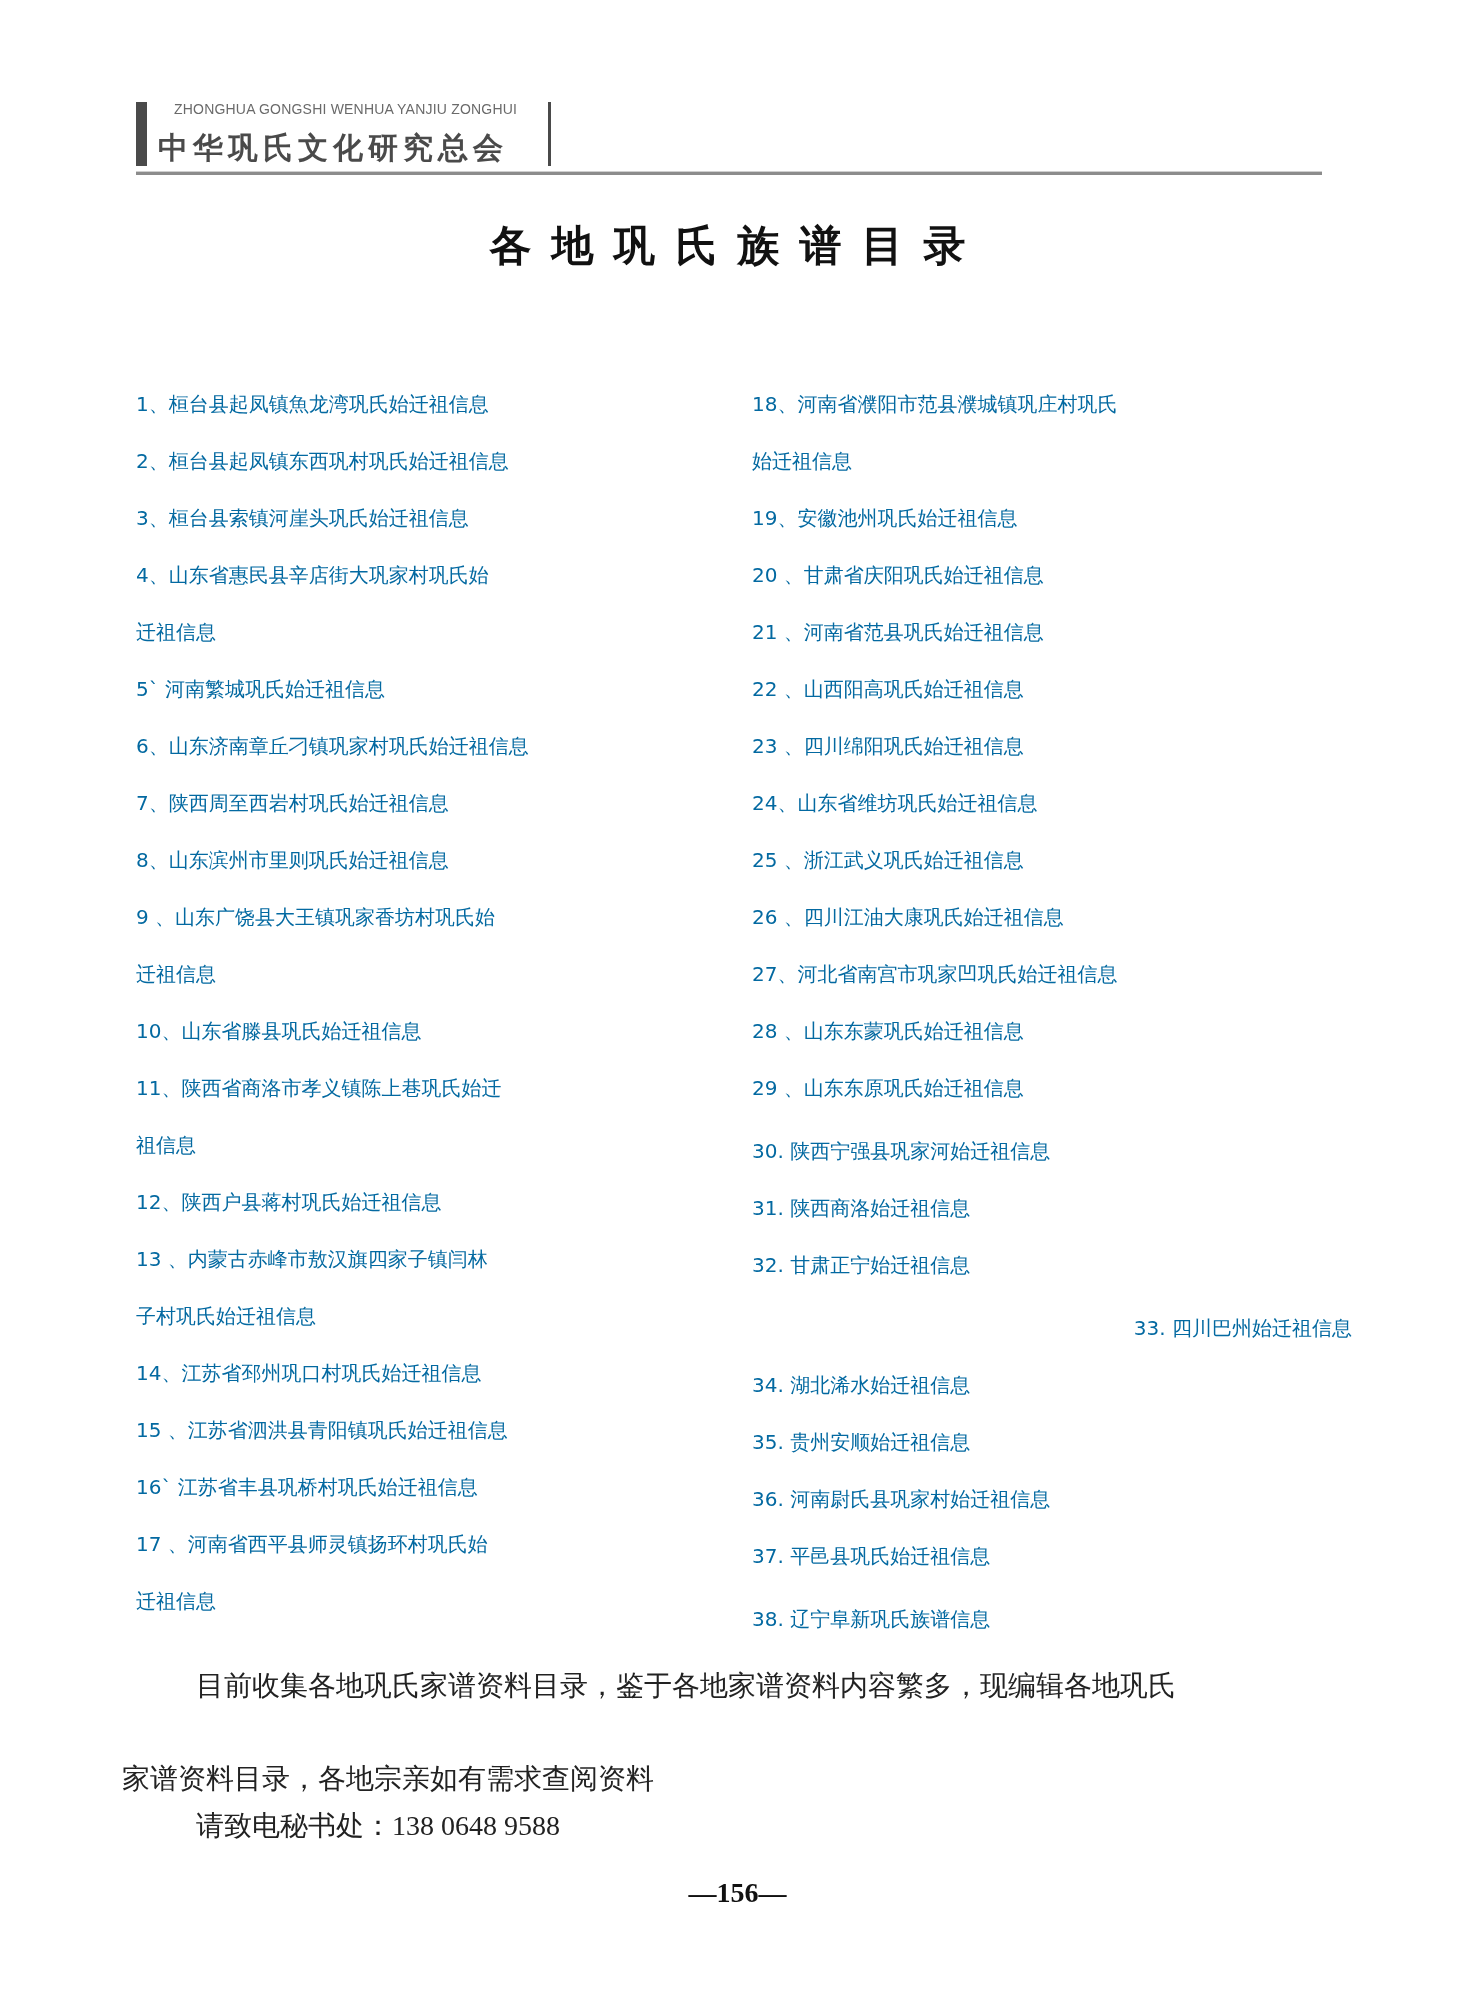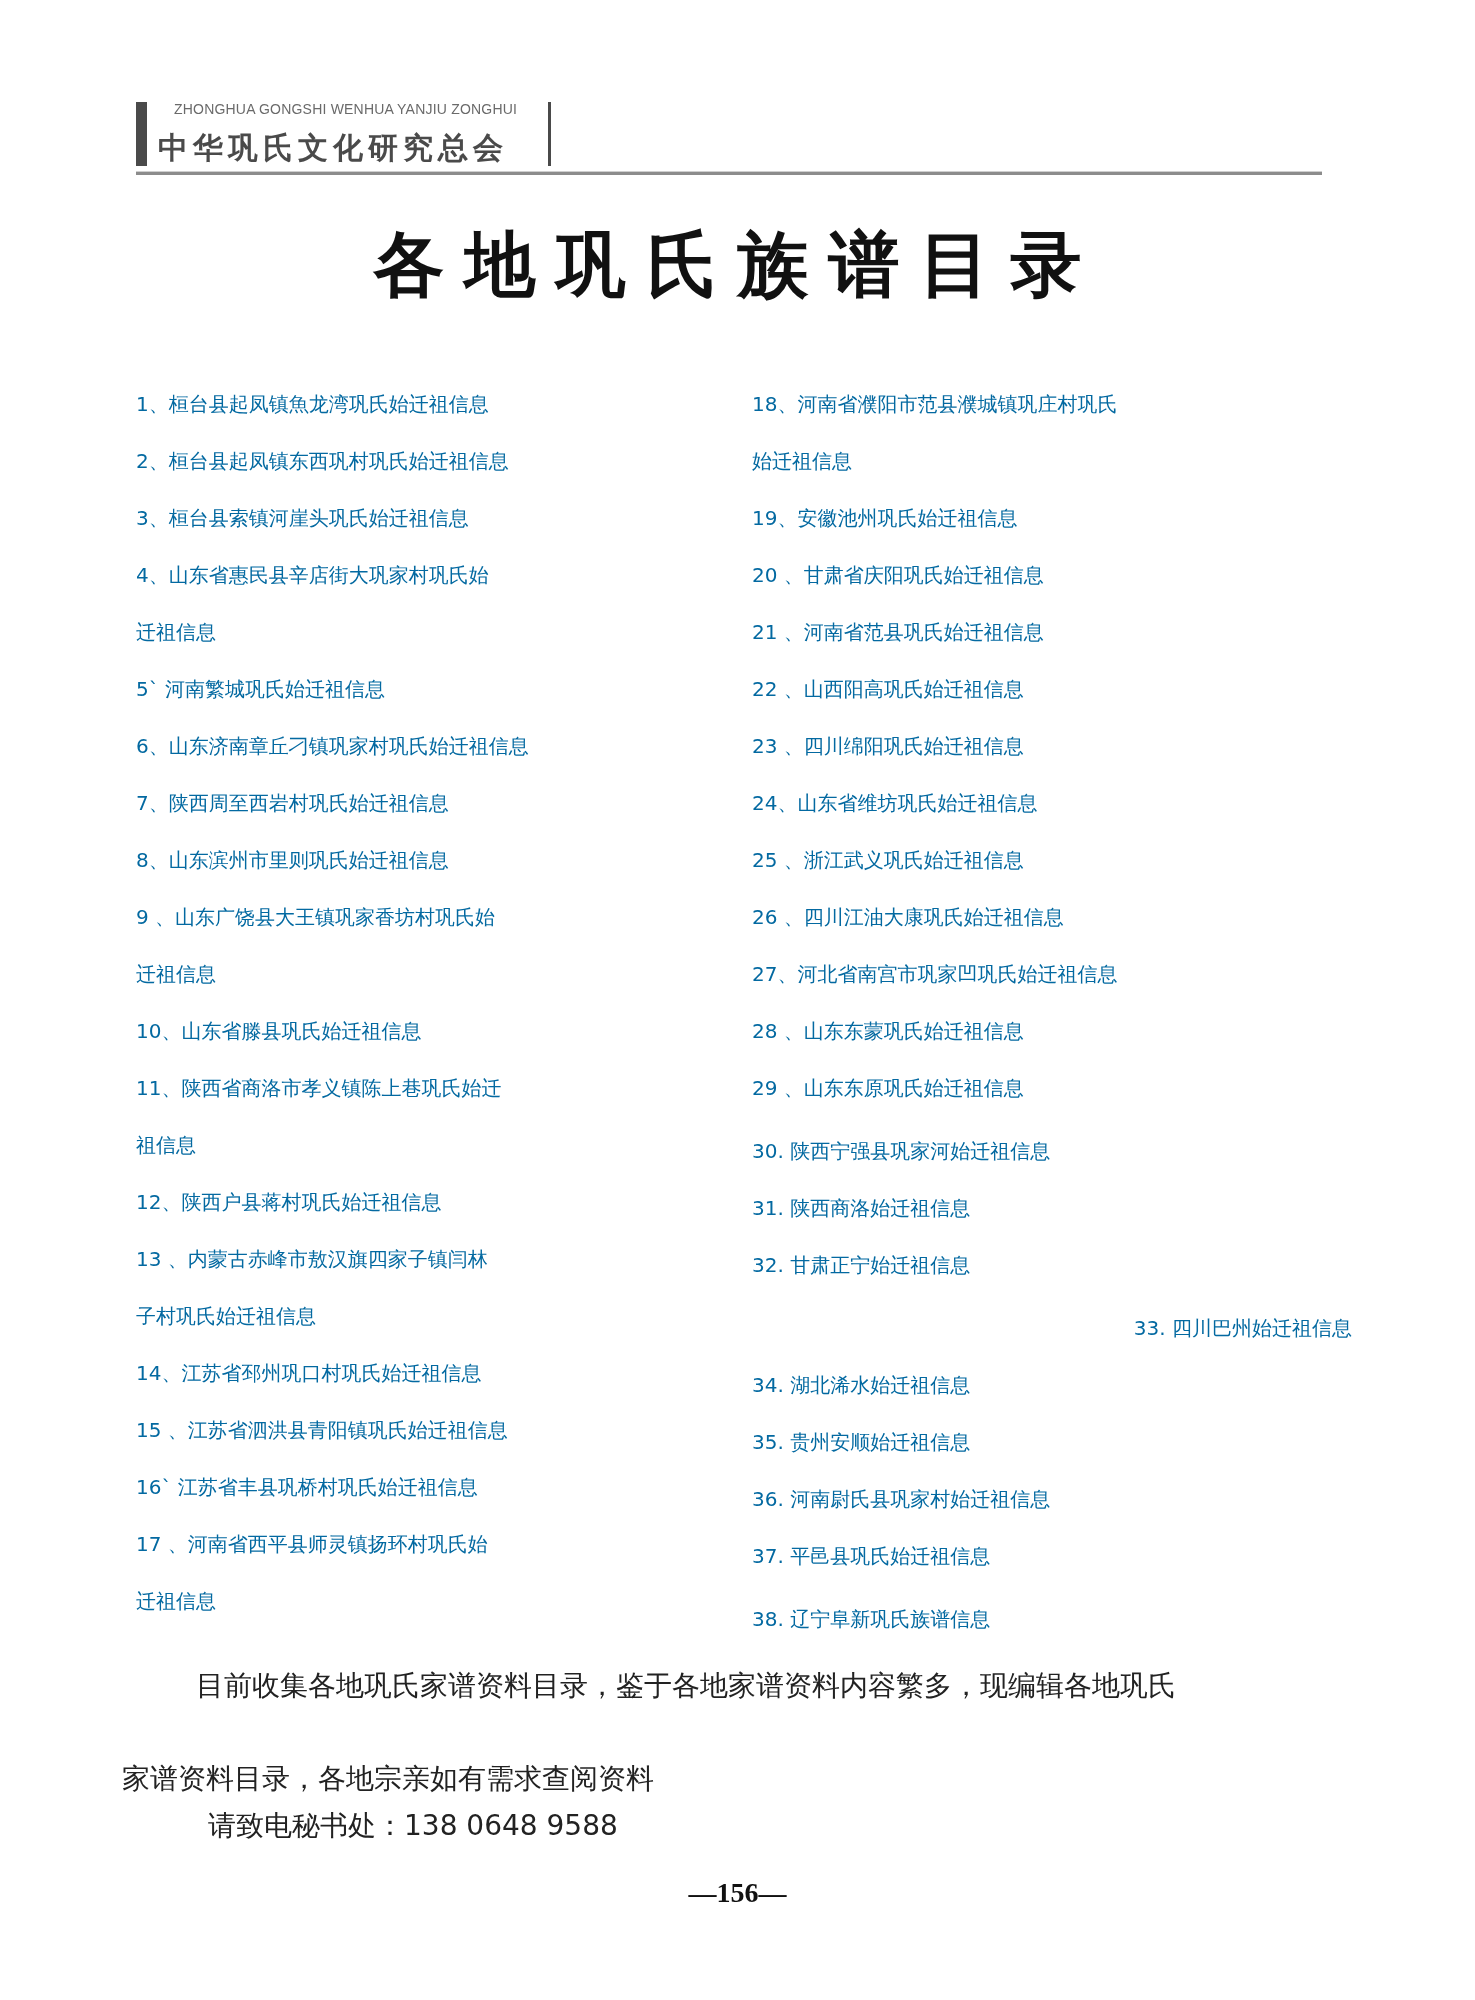--- a/index.html
+++ b/index.html
@@ -9,32 +9,32 @@
   .header-bar-left { position: absolute; left: 136px; top: 102px; width: 11px; height: 64px; background: #4a4a4a; }
   .header-en { position: absolute; left: 174px; top: 101px; font-family: Liberation Sans, sans-serif;
                font-size: 14px; color: #6a6a6a; letter-spacing: 0.2px; white-space: nowrap; }
   .header-cn { position: absolute; left: 158px; top: 128px; font-family: "DejaVu Serif", serif;
                font-size: 30px; font-weight: bold; color: #4a4a4a; letter-spacing: 5px; white-space: nowrap; }
   .header-bar-right { position: absolute; left: 548px; top: 102px; width: 3px; height: 64px; background: #4a4a4a; }
   .header-rule { position: absolute; left: 136px; top: 171px; width: 1186px; height: 3px; background: #8c8c8c;
                  border-top: 1px solid #cfcfcf; }
 
   .page-title { position: absolute; left: 0; width: 1475px; top: 218px; text-align: center;
-                font-family: "DejaVu Serif", serif; font-size: 71px; font-weight: bold; color: #111;
+                font-family: "DejaVu Serif", serif; font-size: 42px; font-weight: bold; color: #111;
                 letter-spacing: 20px; }
 
   .col { position: absolute; top: 376px; font-size: 20px; line-height: 57px; color: #0369a1; }
   .col-left { left: 136px; width: 600px; }
   .col-right { left: 752px; width: 600px; }
   .entry { white-space: normal; }
 
   .note { position: absolute; left: 122px; width: 1200px; font-size: 28px; color: #222; }
   .note-line1 { top: 1667px; left: 196px; }
   .note-line2 { top: 1724px; margin-top: 36px; }
-  .note-contact { top: 1807px; left: 208px; }
+  .note-contact { top: 1807px; left: 196px; font-family: Liberation Serif, serif; }
 
   .page-number { position: absolute; left: 0; width: 1475px; top: 1877px; text-align: center;
                  font-family: "Liberation Serif", serif; font-weight: bold; font-size: 28px; color: #111; }
 </style>
 </head>
 <body>
 
 <div class="header-bar-left"></div>
 <div class="header-en">ZHONGHUA GONGSHI WENHUA YANJIU ZONGHUI</div>
 <div class="header-cn">中华巩氏文化研究总会</div>

